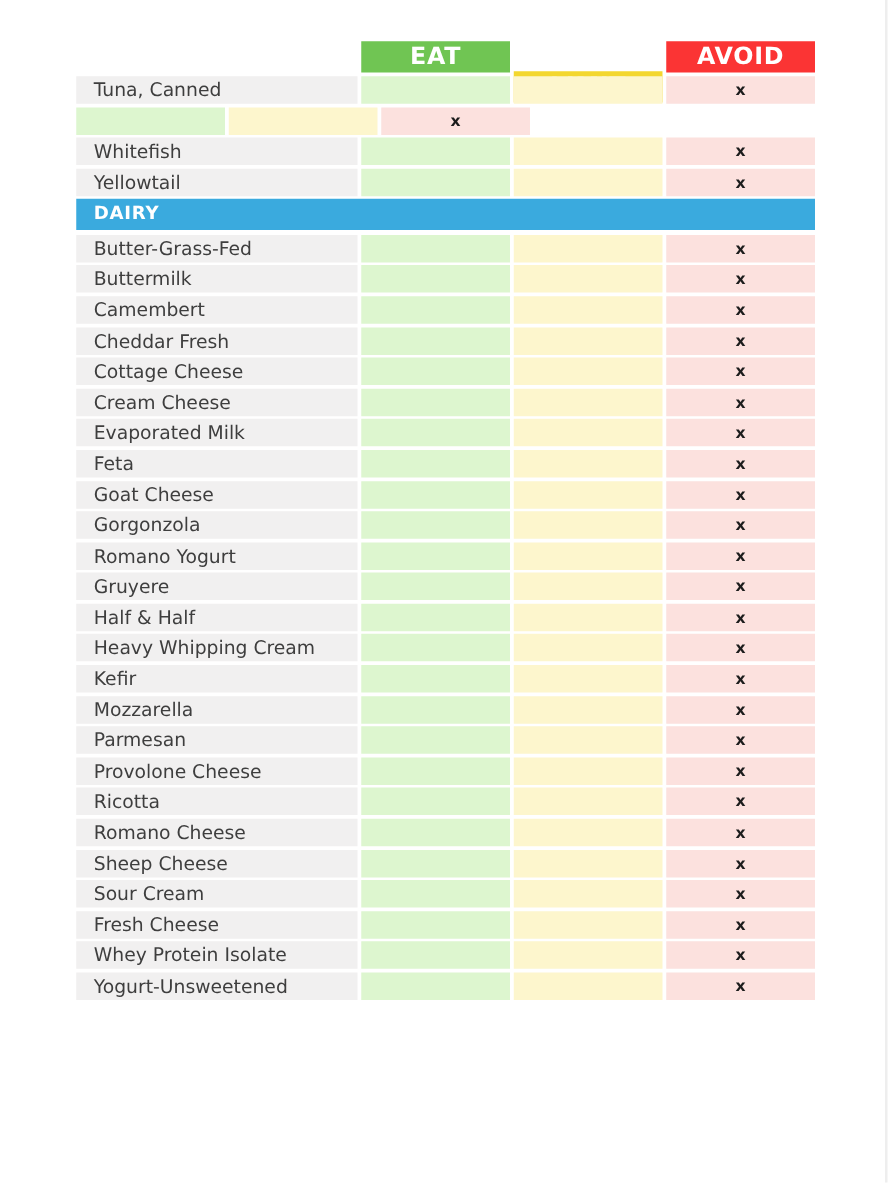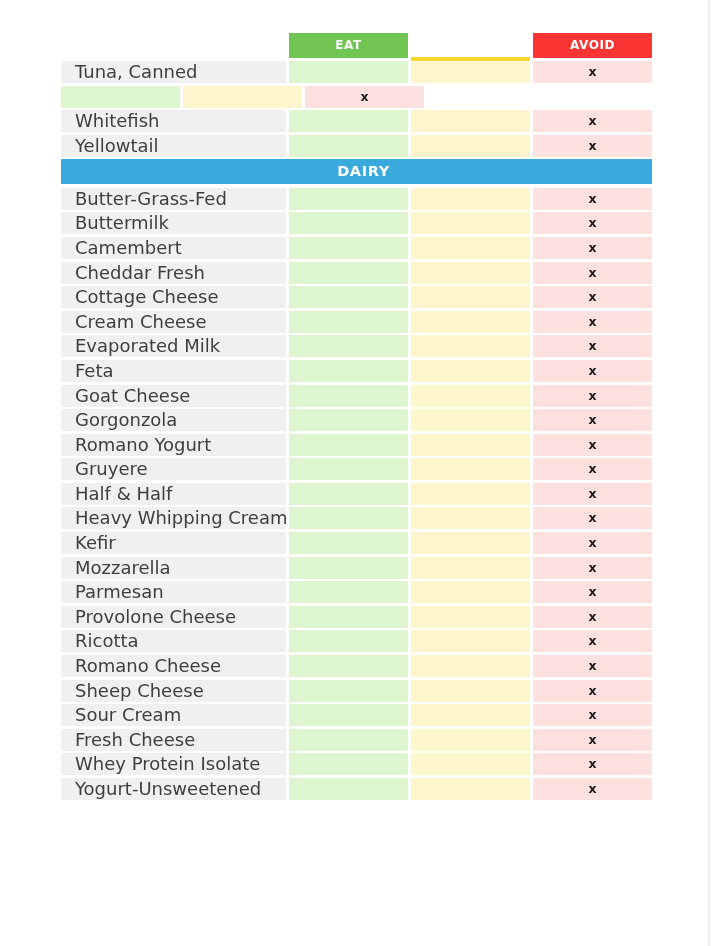--- a/index.html
+++ b/index.html
@@ -27,35 +27,35 @@
     height: 25px;
     margin-bottom: 3px;
   }
   .hdr-spacer { width: 225px; flex: none; }
   .hdr-btn {
     width: 119px; flex: none;
     height: 25px; line-height: 25px;
     text-align: center;
     color: #ffffff;
     font-weight: bold;
-    font-size: 12px;
+    font-size: 19px;
     letter-spacing: 0.6px;
   }
   .row {
     display: flex;
     gap: 3px;
     height: 22px;
     margin-bottom: 2.6px;
   }
   .cell { flex: none; height: 22px; }
   .label-cell {
     width: 225px;
     background: var(--label-cell-bg, #f1f0f0);
     color: var(--item-text, #3e3e3e);
-    font-size: 18px;
+    font-size: 15px;
     line-height: 22px;
     padding-left: 14px;
     white-space: nowrap;
     overflow: hidden;
   }
   .eat-cell   { width: 119px; background: var(--eat-cell-bg, #ddf6cf); }
   .limit-cell { width: 119px; background: var(--limit-cell-bg, #fdf6cd); }
   .avoid-cell { width: 119px; background: var(--avoid-cell-bg, #fce1de); }
   .eat-cell, .limit-cell, .avoid-cell {
     text-align: center;
@@ -67,21 +67,20 @@
   .section-bar {
     height: 25px; line-height: 25px;
     margin-top: 2.4px;
     margin-bottom: 3.4px;
     background: var(--section-bar, #3aaade);
     color: #ffffff;
     font-weight: bold;
     font-size: 14.5px;
     letter-spacing: 0.6px;
     padding-left: 14px;
-    text-align: center;
   }
 </style>
 </head>
 <body>
 
 <div class="page-edge"></div>
 
 <div class="food-table">
   <div class="header-row">
     <div class="hdr-spacer"></div>

